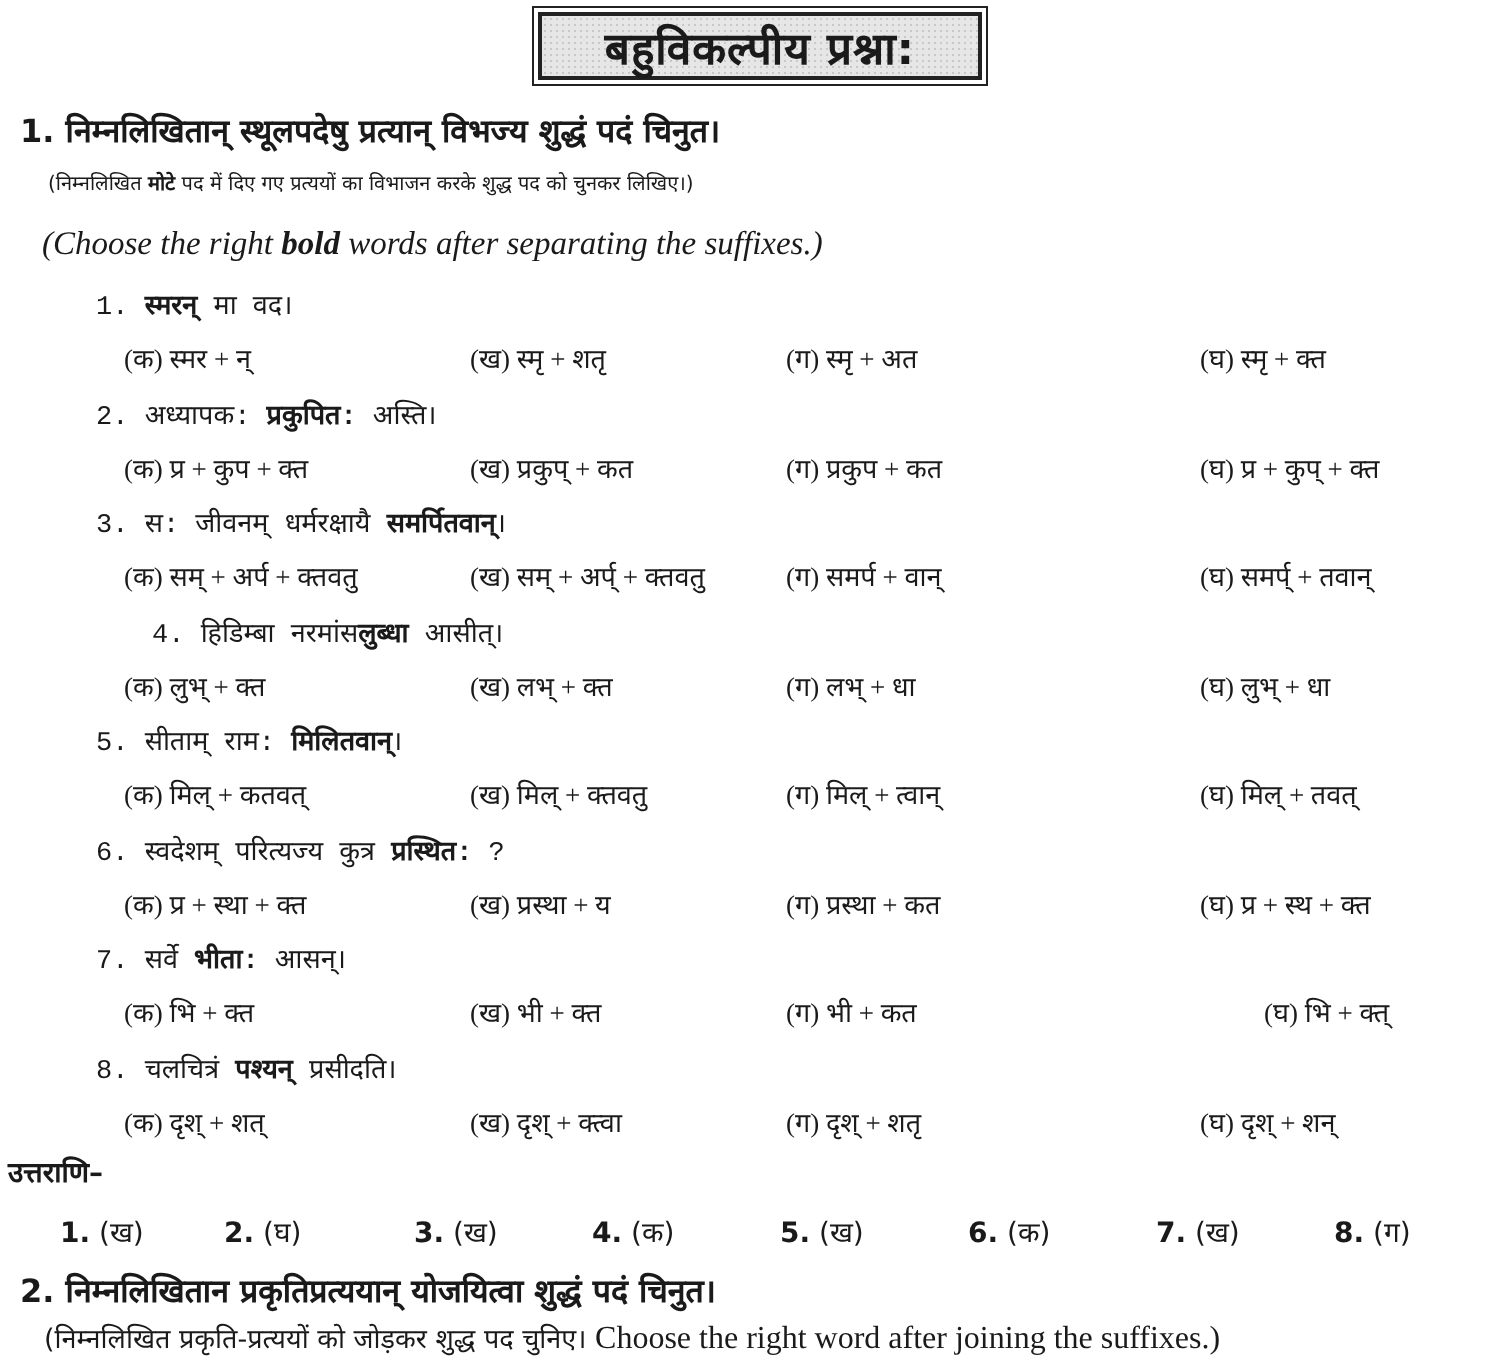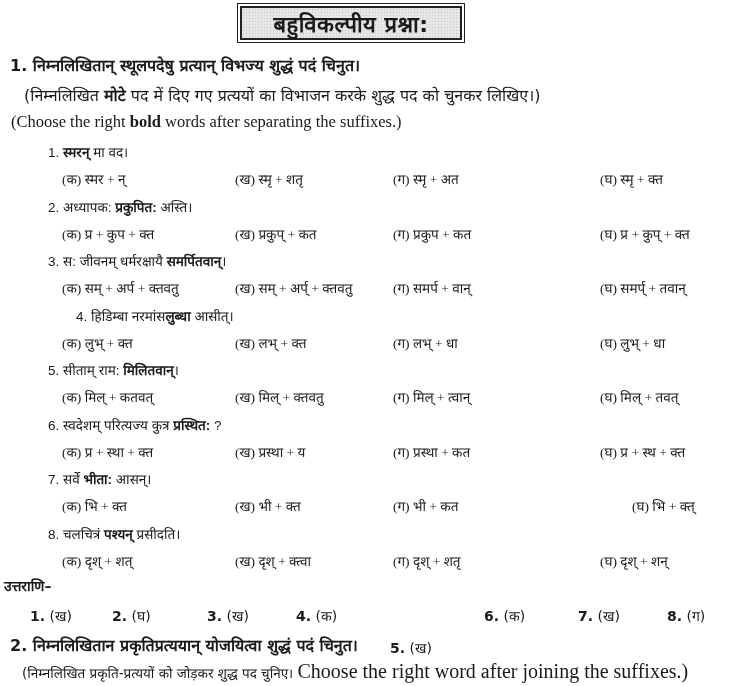--- a/index.html
+++ b/index.html
@@ -2,56 +2,56 @@
 <html><head>
 <meta charset="utf-8">
 <style>
   html, body { margin: 0; padding: 0; background: #ffffff; }
   body {
     width: 745px; height: 686px; overflow: hidden; position: relative;
     font-family: "Liberation Serif", "DejaVu Serif", serif;
     color: #1a1a1a;
   }
   .title-box {
-    position: absolute; left: 240px; top: 6px; width: 218px; height: 30px;
+    position: absolute; left: 269px; top: 6px; width: 218px; height: 30px;
     border: 2px solid #222; outline: 1px solid #222; outline-offset: 2px;
     background: #e6e6e6;
     background-image: radial-gradient(#c8c8c8 0.6px, transparent 0.7px);
     background-size: 3px 3px;
     display: flex; align-items: center; justify-content: center;
     font-family: "DejaVu Sans", sans-serif; font-size: 22px; font-weight: bold;
     letter-spacing: 0.5px;
   }
   .abs { position: absolute; white-space: nowrap; }
   .q-head { font-family: "DejaVu Sans", sans-serif; font-weight: bold; font-size: 16px; }
-  .hint { font-family: "DejaVu Sans", sans-serif; font-size: 16px; }
+  .hint { font-family: "DejaVu Sans", sans-serif; font-size: 10px; }
   .hint b { font-weight: bold; }
   .eng { font-family: "Liberation Serif", serif; font-size: 16.5px; }
-  .sub { font-family: Liberation Sans, sans-serif; font-size: 13.5px; }
+  .sub { font-family: Liberation Mono, monospace; font-size: 13.5px; }
   .sub .bold { font-weight: bold; }
   .opt { font-family: Liberation Serif, serif; font-size: 13.5px; }
   .ans-title { font-family: "DejaVu Sans", sans-serif; font-weight: bold; font-size: 14px; }
   .ans { font-family: "DejaVu Sans", sans-serif; font-size: 14px; }
   .ans .n { font-weight: bold; }
   .mixed { font-family: "DejaVu Sans", sans-serif; font-size: 13.5px; }
-  .mixed .en { font-family: "Liberation Serif", serif; font-size: 20px; }
+  .mixed .en { font-family: "Liberation Serif", serif; font-size: 16px; }
 </style>
 </head>
 <body>
 
 <div class="title-box">बहुविकल्पीय प्रश्ना:</div>
 
 <div class="abs q-head" style="left:10px; top:54px;">
   <span>1.</span>
   <span>निम्नलिखितान् स्थूलपदेषु प्रत्यान् विभज्य शुद्धं पदं चिनुत।</span>
 </div>
 <div class="abs hint" style="left:24px; top:84px;">
   <span>(निम्नलिखित </span><b>मोटे</b><span> पद में दिए गए प्रत्ययों का विभाजन करके शुद्ध पद को चुनकर लिखिए।)</span>
 </div>
-<div class="abs eng" style="left:11px; top:112px;">
+<div class="abs eng" style="left:21px; top:112px;font-style:italic;">
   <span>(Choose the right </span><b>bold</b><span> words after separating the suffixes.)</span>
 </div>
 
 <div id="questions">
     <div class="abs sub" style="left: 48px; top: 143px;"><span>1.</span> <span></span><span class="bold">स्मरन्</span><span> मा वद।</span></div>
     <div class="abs opt" style="left: 62px; top: 170px;">(क) स्मर + न्</div>
     <div class="abs opt" style="left: 235px; top: 170px;">(ख) स्मृ + शतृ</div>
     <div class="abs opt" style="left: 393px; top: 170px;">(ग) स्मृ + अत</div>
     <div class="abs opt" style="left: 600px; top: 170px;">(घ) स्मृ + क्त</div>
     <div class="abs sub" style="left: 48px; top: 197.5px;"><span>2.</span> <span>अध्यापक: </span><span class="bold">प्रकुपित:</span><span> अस्ति।</span></div>
@@ -90,21 +90,21 @@
     <div class="abs opt" style="left: 393px; top: 551.5px;">(ग) दृश् + शतृ</div>
     <div class="abs opt" style="left: 600px; top: 551.5px;">(घ) दृश् + शन्</div>
   </div>
 
 <div class="abs ans-title" style="left:4px; top:576px;">उत्तराणि–</div>
 <div id="answers">
     <div class="abs ans" style="left: 30px; top: 606px;"><span class="n">1.</span> <span>(ख)</span></div>
     <div class="abs ans" style="left: 112px; top: 606px;"><span class="n">2.</span> <span>(घ)</span></div>
     <div class="abs ans" style="left: 207px; top: 606px;"><span class="n">3.</span> <span>(ख)</span></div>
     <div class="abs ans" style="left: 296px; top: 606px;"><span class="n">4.</span> <span>(क)</span></div>
-    <div class="abs ans" style="left: 390px; top: 606px; margin-top: 32px;"><span class="n">5.</span> <span>(ख)</span></div>
+    <div class="abs ans" style="left: 390px; top: 606px;"><span class="n">5.</span> <span>(ख)</span></div>
     <div class="abs ans" style="left: 484px; top: 606px;"><span class="n">6.</span> <span>(क)</span></div>
     <div class="abs ans" style="left: 578px; top: 606px;"><span class="n">7.</span> <span>(ख)</span></div>
     <div class="abs ans" style="left: 667px; top: 606px;"><span class="n">8.</span> <span>(ग)</span></div>
   </div>
 
 <div class="abs q-head" style="left:10px; top:634px;">
   <span>2.</span>
   <span>निम्नलिखितान प्रकृतिप्रत्ययान् योजयित्वा शुद्धं पदं चिनुत।</span>
 </div>
 <div class="abs mixed" style="left:22px; top:660px;">

